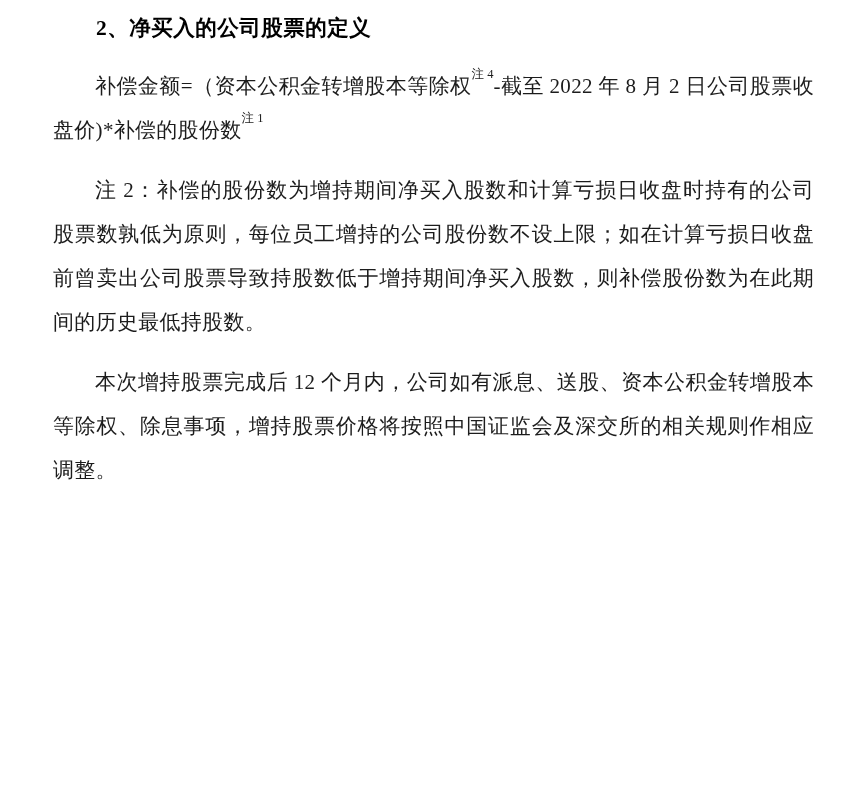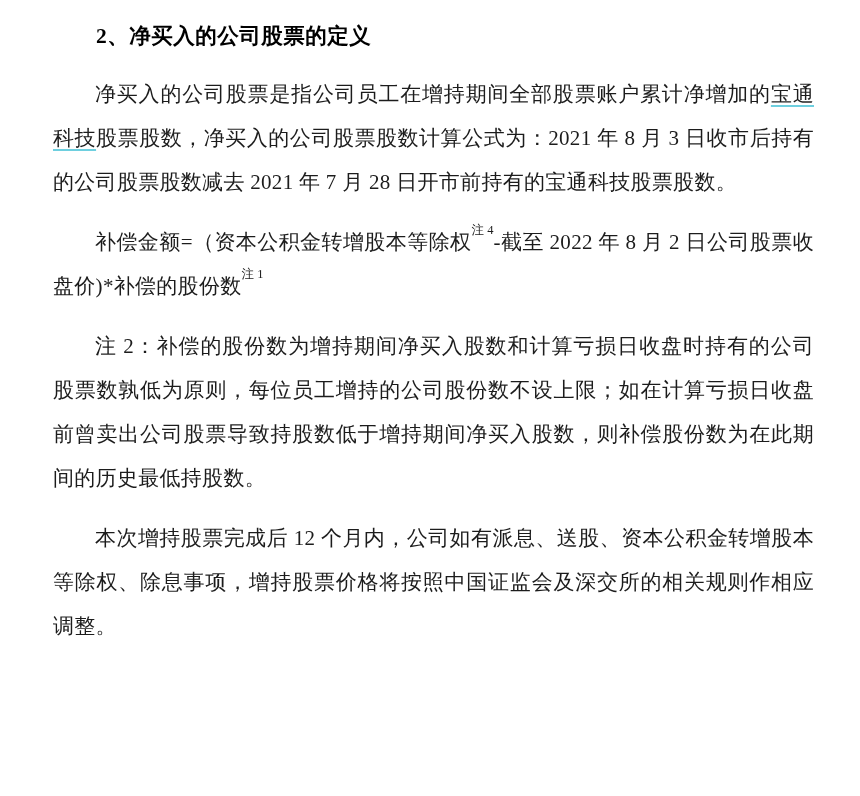--- a/index.html
+++ b/index.html
@@ -9,21 +9,21 @@
   }
   body {
     width: 860px;
     height: 796px;
     overflow: hidden;
   }
   .doc {
     box-sizing: border-box;
     width: 860px;
     height: 796px;
-    padding: 16px 46px 0 53px;
+    padding: 8px 46px 0 53px;
     font-family: "Liberation Serif", "DejaVu Serif", serif;
     font-size: 21px;
     color: #1c1c1c;
   }
   .doc-heading {
     font-size: 21.5px;
     font-weight: 700;
     color: #000000;
     line-height: 40px;
     text-indent: 2em;
@@ -55,21 +55,20 @@
 </style>
 </head>
 <body>
 
 <div class="doc">
 
   <h3 class="doc-heading">
     <span>2、净买入的公司股票的定义</span>
   </h3>
 
-  <p class="doc-para"><span>净买入的公司股票是指公司员工在增持期间全部股票账户累计净增加的</span><span class="company-link">宝通科技</span><span>股票股数，净买入的公司股票股数计算公式为：2021 年 8 月 3 日收市后持有的公司股票股数减去 2021 年 7 月 28 日开市前持有的宝通科技股票股数。</span></p>
 
 
   <p class="doc-para"><span>补偿金额=（资本公积金转增股本等除权</span><sup class="note-sup">注 4</sup><span>-截至 2022 年 8 月 2 日公司股票收盘价)*补偿的股份数</span><sup class="note-sup">注 1</sup></p>
 
 
   <p class="doc-para"><span>注 2：补偿的股份数为增持期间净买入股数和计算亏损日收盘时持有的公司股票数孰低为原则，每位员工增持的公司股份数不设上限；如在计算亏损日收盘前曾卖出公司股票导致持股数低于增持期间净买入股数，则补偿股份数为在此期间的历史最低持股数。</span></p>
 
   <p class="doc-para"><span>本次增持股票完成后 12 个月内，公司如有派息、送股、资本公积金转增股本等除权、除息事项，增持股票价格将按照中国证监会及深交所的相关规则作相应调整。</span></p>
 
 </div>

